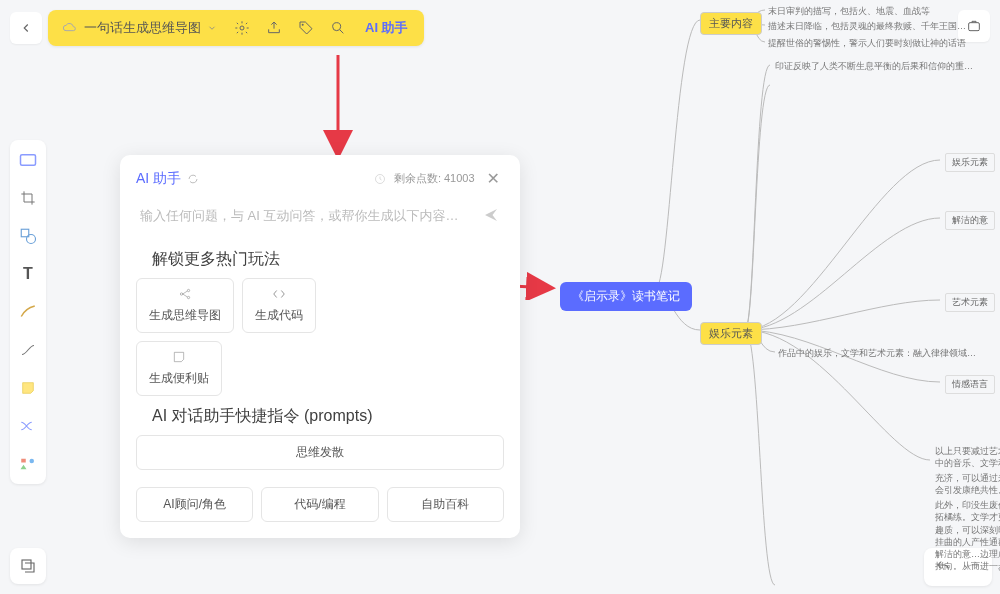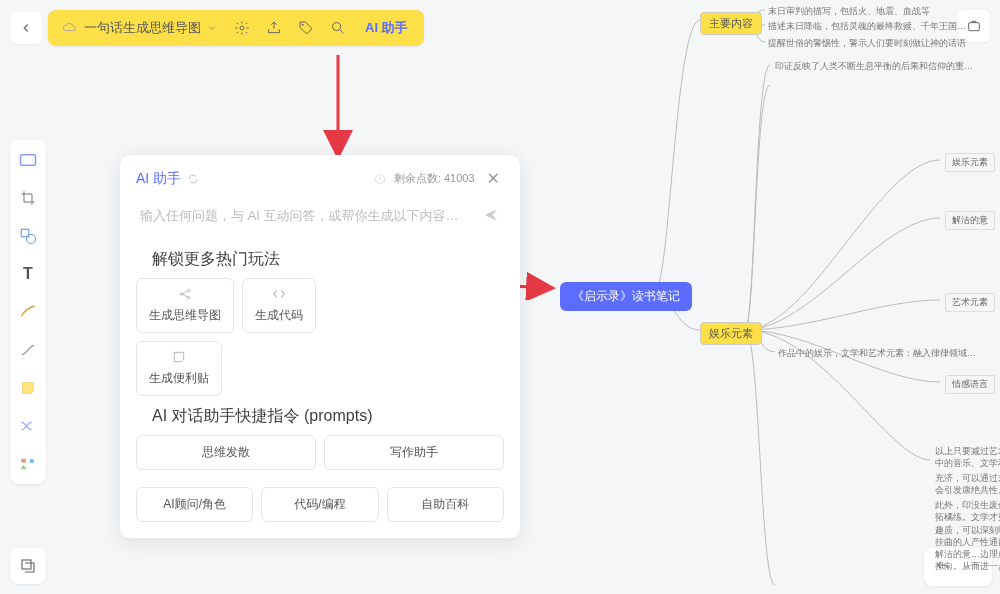--- a/index.html
+++ b/index.html
@@ -466,23 +466,20 @@
         </svg>
       <span>生成便利贴</span>
     </div>
   </div>
 
   <div class="section-label">AI 对话助手快捷指令 (prompts)</div>
   <div class="chip-row">
     <div class="chip chip-wide">
         <span>思维发散</span>
       </div>
-    <div class="chip chip-wide">
-        <span>写作助手</span>
-      </div>
   </div>
   <div class="chip-row" style="margin-top:17px">
     <div class="chip chip-wide">
         <span>AI顾问/角色</span>
       </div>
     <div class="chip chip-wide">
         <span>代码/编程</span>
       </div>
     <div class="chip chip-wide">
         <span>自助百科</span>

